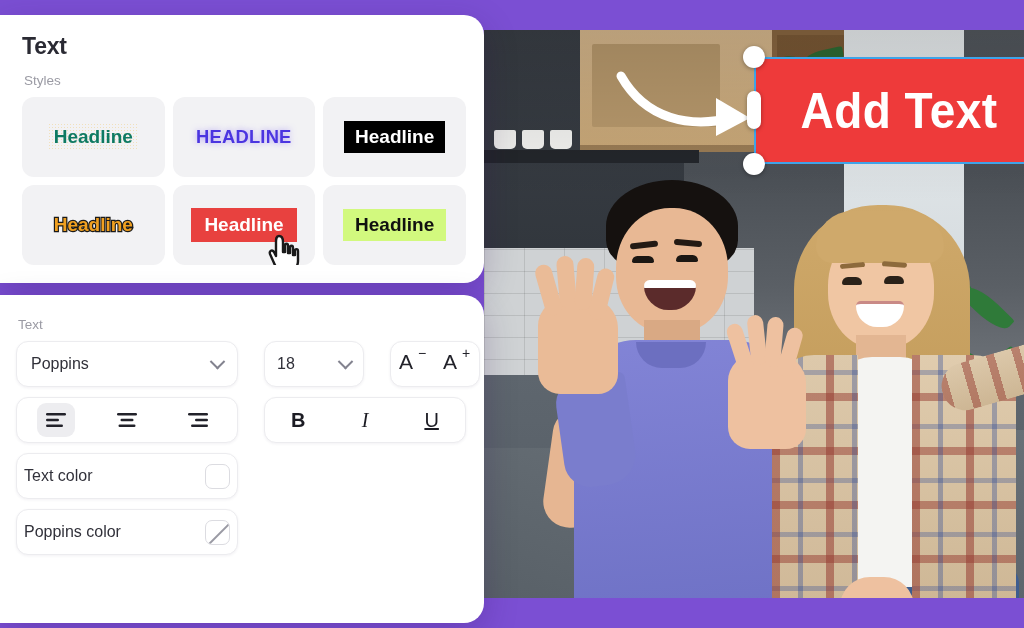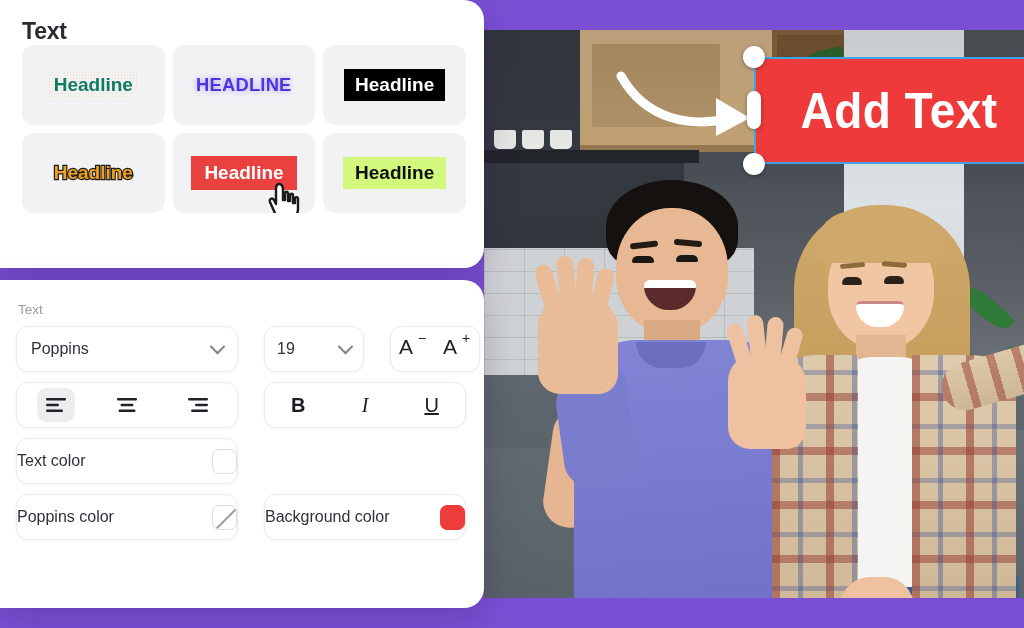--- a/index.html
+++ b/index.html
@@ -150,20 +150,21 @@
   .h-side { position:absolute; width:14px; height:38px; border-radius:8px;
     background:#fff; box-shadow:0 1px 4px rgba(0,0,0,.35); }
 
   
   #pointer-arrow { position:absolute; left:604px; top:60px; width:160px; height:80px; }
 
   
   .panel {
     position:absolute; background:#fff; border-radius:20px;
     box-shadow:0 10px 34px rgba(40,10,80,.22);
+    margin-top:15px;
   }
   #styles-panel { left:0; top:0; width:484px; height:268px;
     border-radius:0 20px 20px 0; padding:18px 18px 0 22px; }
   #props-panel  { left:0; top:280px; width:484px; height:328px;
     border-radius:0 20px 20px 0; padding:16px 18px 0 16px; }
 
   .panel-title { font-size:23px; font-weight:700; color:#2a2a33; letter-spacing:-.2px; }
   .group-label { font-size:13.5px; color:#9b9ba4; margin:13px 0 9px 2px; }
 
   .styles-grid { display:grid; grid-template-columns:repeat(3,1fr); gap:8px; }
@@ -204,21 +205,21 @@
   .az sup { font-size:14px; position:absolute; top:-2px; }
 
   .ctl-align { flex:0 0 222px; justify-content:space-around; padding:0 4px; }
   .ctl-bold  { flex:1; justify-content:space-around; }
   .align-btn { width:38px; height:34px; display:flex; align-items:center; justify-content:center;
                border-radius:9px; cursor:pointer; }
   .align-btn.active { background:#EDEDF0; }
   .bius { font-size:20px; color:#1c1c24; width:40px; height:34px;
           display:flex; align-items:center; justify-content:center; cursor:pointer; }
 
-  .ctl-color { flex:0 0 222px; padding:0 0; justify-content:space-between; cursor:pointer;align-items:center; }
+  .ctl-color { flex:0 0 222px; padding:0 7px; justify-content:space-between; cursor:pointer;align-items:center; }
   .ctl-label { font-size:16px; color:#31313a; }
   .swatch { width:25px; height:25px; border-radius:7px; border:1.6px solid #DCDCE1; }
   .swatch-red { background:#EE3B3B; border-color:#EE3B3B; }
   .swatch-none { background:#fff; position:relative; overflow:hidden; }
   .swatch-none:after { content:""; position:absolute; left:-3px; top:50%; width:34px; height:1.6px;
     background:#9a9aa4; transform:rotate(-45deg); transform-origin:center; }
 </style>
 </head>
 <body>
 
@@ -323,20 +324,21 @@
   <div class="h-corner" style="left:-11px;top:-11px"></div>
 
   <div class="h-corner" style="left:-11px;top:96px"></div>
 
   <div class="h-side" style="left:-7px;top:34px"></div>
 
 </div>
 
 <div class="panel" id="styles-panel">
   <div class="panel-title">Text</div>
+  <div class="group-label">Styles</div>
 
   <div class="styles-grid">
     <div class="style-card">
       <span class="sw s1">Headline</span>
     </div>
     <div class="style-card">
       <span class="sw s2">HEADLINE</span>
     </div>
     <div class="style-card">
       <span class="sw s3">Headline</span>
@@ -362,21 +364,21 @@
 
 <div class="panel" id="props-panel">
   <div class="group-label" style="margin-top:6px">Text</div>
 
   <div class="row">
     <div class="ctl ctl-font">
       <span class="ctl-val">Poppins</span>
       <span class="chev"></span>
     </div>
     <div class="ctl ctl-size">
-      <span class="ctl-val">19</span>
+      <span class="ctl-val">18</span>
       <span class="chev"></span>
     </div>
     <div class="ctl ctl-az">
       <div class="icon-btn az">
         <span style="position:absolute;left:8px;top:3px">A</span>
         <sup style="left:27px">−</sup>
       </div>
       <div class="icon-btn az">
         <span style="position:absolute;left:8px;top:3px">A</span>
         <sup style="left:27px">+</sup>
@@ -421,18 +423,14 @@
       <span class="swatch"></span>
     </div>
   </div>
 
 
   <div class="row">
     <div class="ctl ctl-color">
       <span class="ctl-label">Poppins color</span>
       <span class="swatch swatch-none"></span>
     </div>
-    <div class="ctl ctl-color" style="flex:1">
-      <span class="ctl-label">Background color</span>
-      <span class="swatch swatch-red"></span>
-    </div>
   </div>
 </div>
 
 </body></html>

